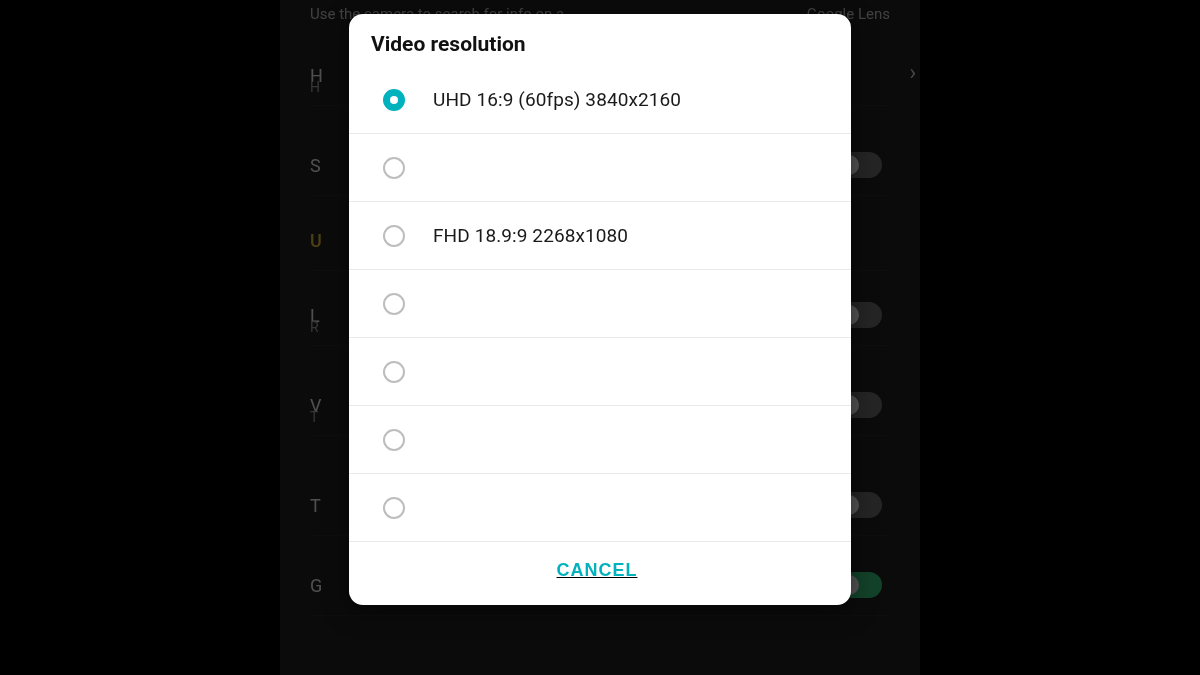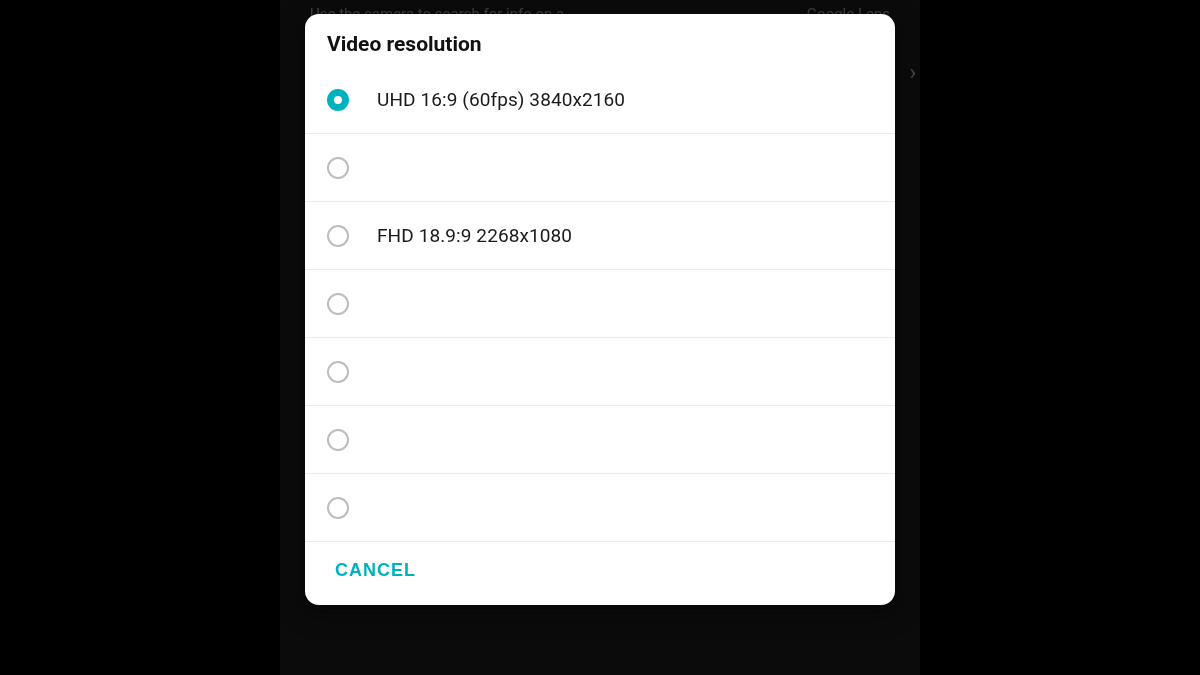--- a/index.html
+++ b/index.html
@@ -97,40 +97,40 @@
     justify-content: space-between;
     opacity: 0.9;
   }
 
   
   .dialog {
     position: absolute;
     left: 50%;
     transform: translateX(-50%);
     top: 14px;
-    width: 590px;
+    width: 502px;
     background: #fff;
     border-radius: 14px;
     box-shadow: 0 6px 24px rgba(0,0,0,0.5);
     overflow: hidden;
     padding-bottom: 4px;
   }
 
   .dialog-title {
     font-size: 21px;
     font-weight: 700;
     color: #111;
     padding: 18px 22px 10px 22px;
   }
 
   .option {
     display: flex;
     align-items: center;
     height: 67px;
-    padding: 0 22px 0 22px;
+    padding: 0 22px 0 34px;
     border-bottom: 1px solid #e9e9e9;
     cursor: pointer;
   }
   .option:last-of-type {
     border-bottom: none;
   }
 
   .radio {
     width: 22px;
     height: 22px;
@@ -148,22 +148,23 @@
 
   .option-label {
     font-size: 19px;
     color: #1a1a1a;
     font-weight: 400;
     letter-spacing: 0.1px;
   }
 
   .dialog-actions {
     display: flex;
-    justify-content: flex-start;
+    justify-content: center;
     padding: 12px 28px 14px 22px;
+    text-decoration: underline;
   }
   .cancel-btn {
     background: none;
     border: none;
     color: #00b2bd;
     font-size: 18px;
     font-weight: 700;
     letter-spacing: 1px;
     cursor: pointer;
     padding: 6px 8px;

